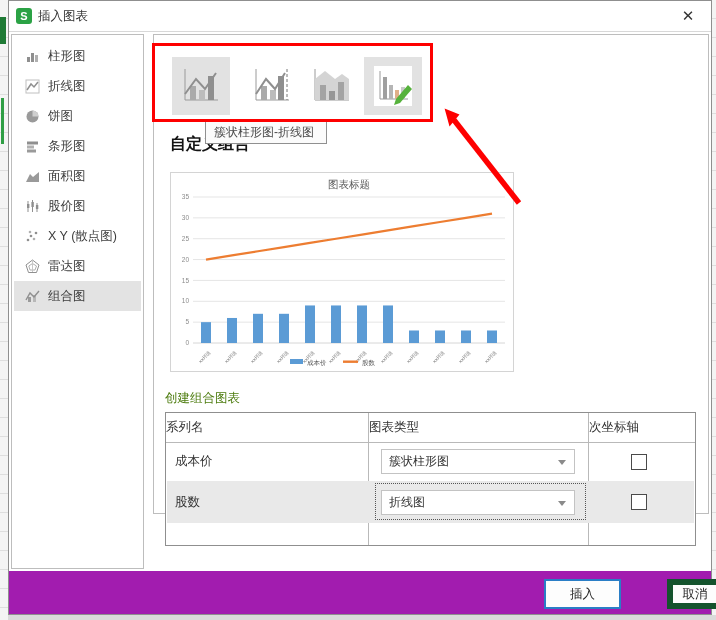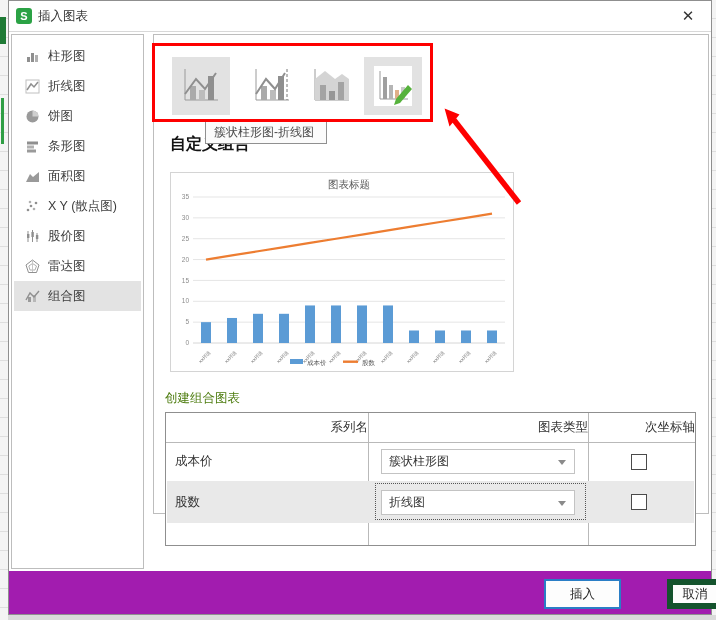--- a/index.html
+++ b/index.html
@@ -46,21 +46,21 @@
   
   .chart-box { position:absolute; left:16px; top:137px; width:344px; height:200px; border:1px solid #d4d4d4; background:#fff; }
   .chart-box svg { width:342px; height:198px; display:block; }
 
   .heading-create { position:absolute; left:11px; top:355px; font-size:12.5px; color:#4d7c0f; }
 
   
   .combo-table { position:absolute; left:11px; top:377px; width:531px; height:134px; border:1px solid #8f8f8f; background:#fff; }
   .v-sep { position:absolute; top:0; bottom:0; width:1px; background:#b9b9b9; }
   .h-sep { position:absolute; left:0; right:0; top:29px; height:1px; background:#b9b9b9; }
-  .th { position:absolute; top:0; height:29px; line-height:29px; text-align:right; font-size:12.5px; color:#333; }
+  .th { position:absolute; top:0; height:29px; line-height:29px; text-align:left; font-size:12.5px; color:#333; }
   .t-row { position:absolute; left:1px; right:1px; }
   .t-row.highlighted { background:#e9e9e9; }
   .t-series { position:absolute; left:8px; top:0; bottom:0; display:flex; align-items:center; font-size:12.5px; color:#333; }
   .dd { position:absolute; left:214px; width:194px; height:25px; border:1px solid #c3c3c3; background:#fff; cursor:pointer; }
   .dd-text { position:absolute; left:7px; top:0; line-height:23px; font-size:12px; color:#333; white-space:nowrap;text-align:center; }
   .dd-arrow { position:absolute; right:8px; top:10px; width:0; height:0; border-left:4px solid transparent; border-right:4px solid transparent; border-top:5px solid #8a8a8a; }
   .focus-ring { position:absolute; left:208px; width:211px; border:1px dotted #555; pointer-events:none; }
   .checkbox { position:absolute; left:464px; width:16px; height:16px; border:1px solid #4a4a4a; background:#fff; cursor:pointer; }
 
   
@@ -134,41 +134,41 @@
     <span class="side-icon">
           <svg viewBox="0 0 15 15">
             <polygon points="1,13 5,5 8,8 14,3 14,13" fill="#9a9a9a"></polygon>
           </svg>
         </span>
     <span class="side-label">面积图</span>
   </div>
       <div class="side-item">
     <span class="side-icon">
           <svg viewBox="0 0 15 15">
-            <circle cx="3" cy="11" r="1.3" fill="#8f8f8f"></circle>
-            <circle cx="6" cy="7" r="1.3" fill="#8f8f8f"></circle>
-            <circle cx="9" cy="10" r="1.3" fill="#b0b0b0"></circle>
-            <circle cx="11" cy="4" r="1.3" fill="#8f8f8f"></circle>
-            <circle cx="5" cy="3" r="1.3" fill="#b0b0b0"></circle>
-          </svg>
-        </span>
-    <span class="side-label">X Y (散点图)</span>
-  </div>
-      <div class="side-item">
-    <span class="side-icon">
-          <svg viewBox="0 0 15 15">
             <line x1="3" y1="2" x2="3" y2="13" stroke="#8f8f8f"></line>
             <rect x="2" y="5" width="2.4" height="4" fill="#8f8f8f"></rect>
             <line x1="7.5" y1="1" x2="7.5" y2="13" stroke="#8f8f8f"></line>
             <rect x="6.4" y="3" width="2.4" height="5" fill="#8f8f8f"></rect>
             <line x1="12" y1="4" x2="12" y2="13" stroke="#8f8f8f"></line>
             <rect x="10.9" y="6" width="2.4" height="4" fill="#8f8f8f"></rect>
           </svg>
         </span>
     <span class="side-label">股价图</span>
+  </div>
+      <div class="side-item">
+    <span class="side-icon">
+          <svg viewBox="0 0 15 15">
+            <circle cx="3" cy="11" r="1.3" fill="#8f8f8f"></circle>
+            <circle cx="6" cy="7" r="1.3" fill="#8f8f8f"></circle>
+            <circle cx="9" cy="10" r="1.3" fill="#b0b0b0"></circle>
+            <circle cx="11" cy="4" r="1.3" fill="#8f8f8f"></circle>
+            <circle cx="5" cy="3" r="1.3" fill="#b0b0b0"></circle>
+          </svg>
+        </span>
+    <span class="side-label">X Y (散点图)</span>
   </div>
       <div class="side-item">
     <span class="side-icon">
           <svg viewBox="0 0 15 15">
             <polygon points="7.5,1 14,6 11.5,13.5 3.5,13.5 1,6" fill="none" stroke="#8f8f8f"></polygon>
             <polygon points="7.5,4.5 11.5,7 10,11 5,11 3.8,7" fill="none" stroke="#b0b0b0"></polygon>
             <line x1="7.5" y1="1" x2="7.5" y2="13" stroke="#c7c7c7"></line>
           </svg>
         </span>
     <span class="side-label">雷达图</span>

